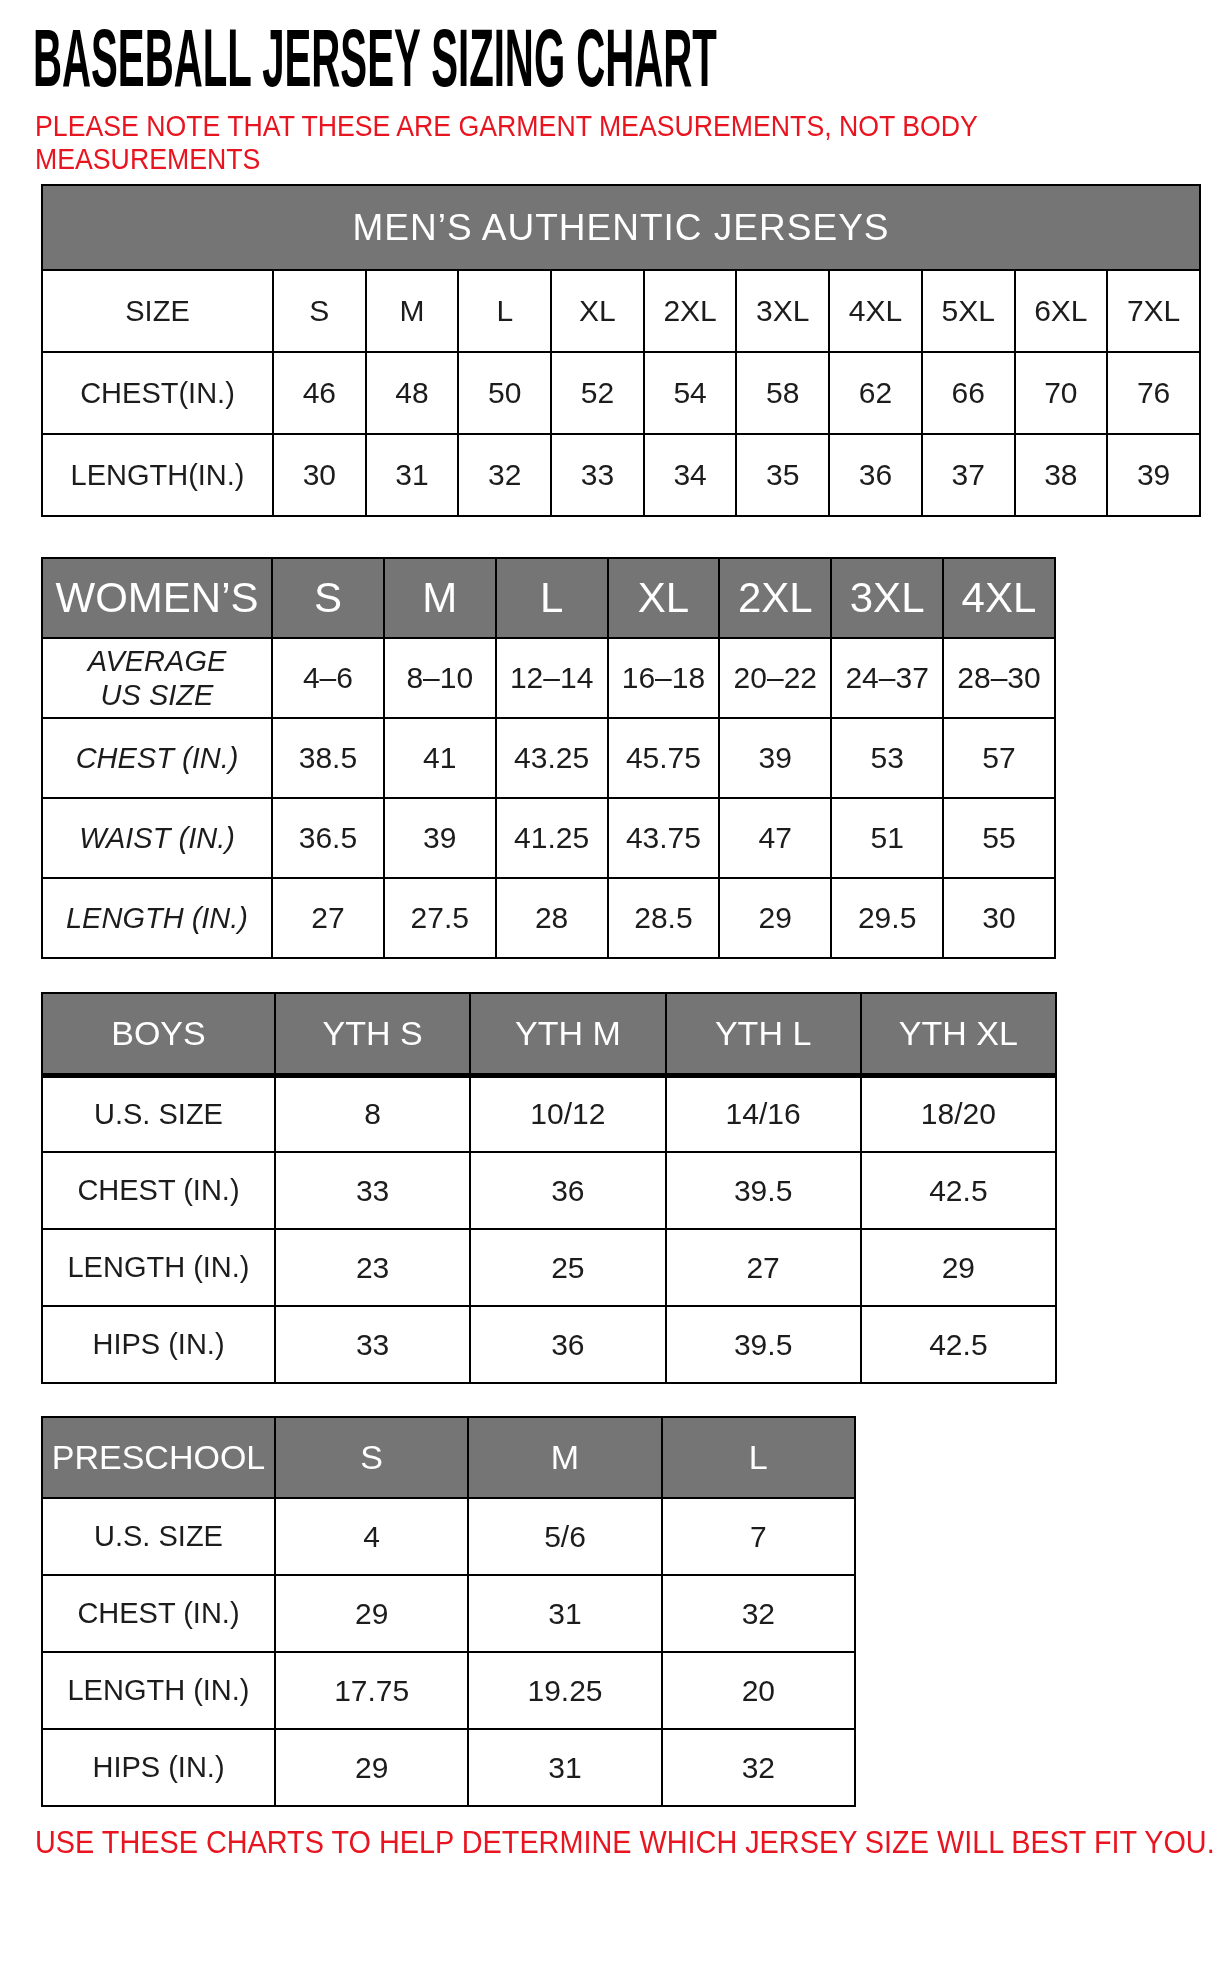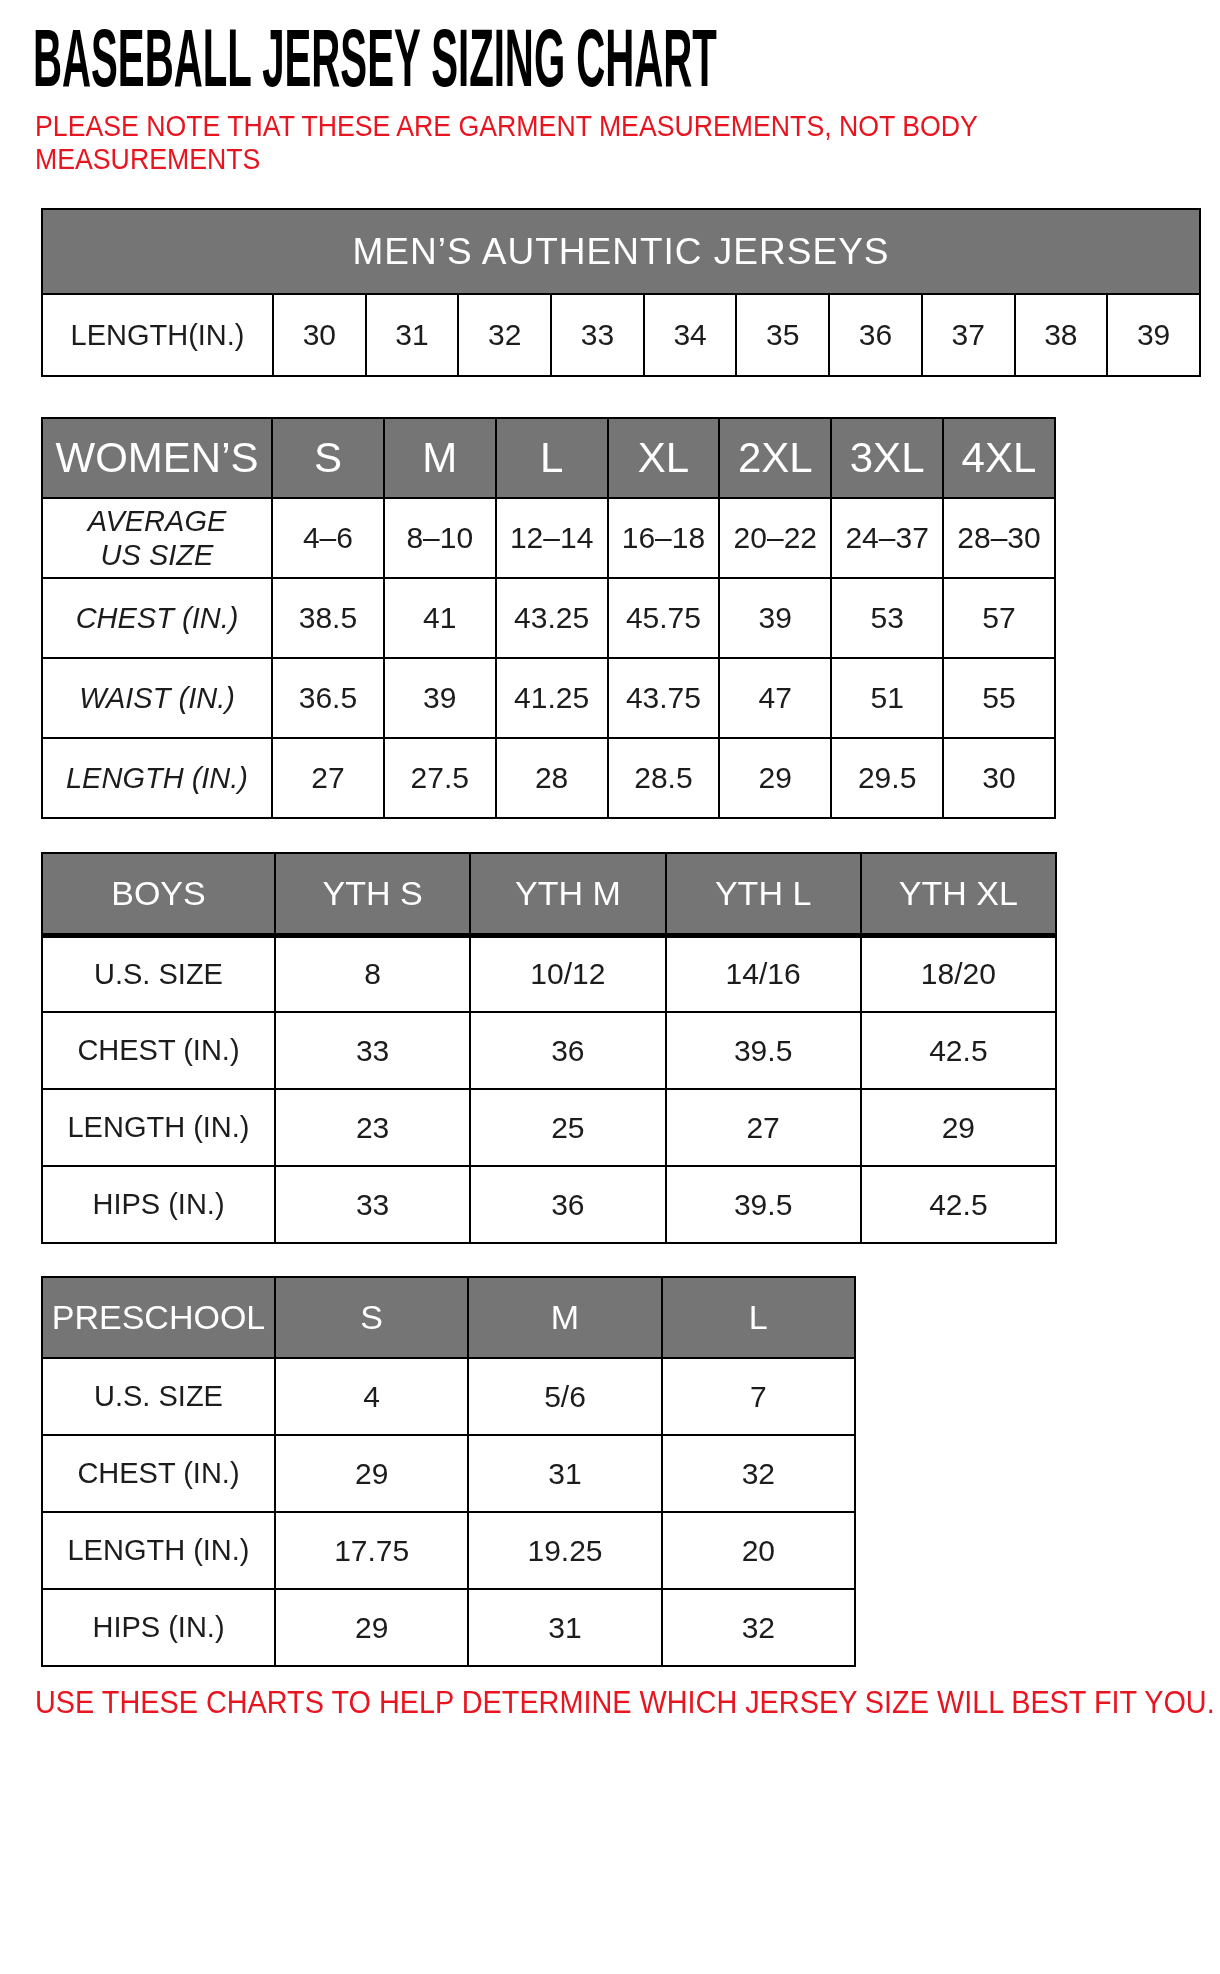--- a/index.html
+++ b/index.html
@@ -57,21 +57,21 @@
     font-weight: 400;
   }
   th {
     background: var(--header-gray);
     color: #ffffff;
   }
   td { color: var(--text-color); }
   .row-label { white-space: pre-line; }
 
   
-  .tbl-mens { margin-top: 32px; border-radius: 14px; }
+  .tbl-mens { margin-top: 8px; border-radius: 14px; }
   .tbl-mens th.merged-header { height: 85px; font-size: 37px; letter-spacing: 1px; }
   .tbl-mens td { height: 82px; font-size: 30px; }
   .tbl-mens td.row-label { font-size: 29px; }
 
   
   .tbl-womens { margin-top: 40px; }
   .tbl-womens th { height: 80px; font-size: 42px; }
   .tbl-womens td { height: 80px; font-size: 30px; }
   .tbl-womens td.row-label { font-size: 29px; line-height: 34px; font-style: italic; }
 
@@ -123,20 +123,46 @@
         <col style="width: 92.7px;">
         <col style="width: 92.7px;">
         <col style="width: 92.7px;">
       </colgroup>
       <thead>
         <tr>
           <th colspan="11" class="merged-header">MEN’S AUTHENTIC JERSEYS</th>
         </tr>
       </thead>
       <tbody>
+        <tr>
+          <td class="row-label">SIZE</td>
+          <td>S</td>
+          <td>M</td>
+          <td>L</td>
+          <td>XL</td>
+          <td>2XL</td>
+          <td>3XL</td>
+          <td>4XL</td>
+          <td>5XL</td>
+          <td>6XL</td>
+          <td>7XL</td>
+        </tr>
+        <tr>
+          <td class="row-label">CHEST(IN.)</td>
+          <td>46</td>
+          <td>48</td>
+          <td>50</td>
+          <td>52</td>
+          <td>54</td>
+          <td>58</td>
+          <td>62</td>
+          <td>66</td>
+          <td>70</td>
+          <td>76</td>
+        </tr>
         <tr>
           <td class="row-label">LENGTH(IN.)</td>
           <td>30</td>
           <td>31</td>
           <td>32</td>
           <td>33</td>
           <td>34</td>
           <td>35</td>
           <td>36</td>
           <td>37</td>

